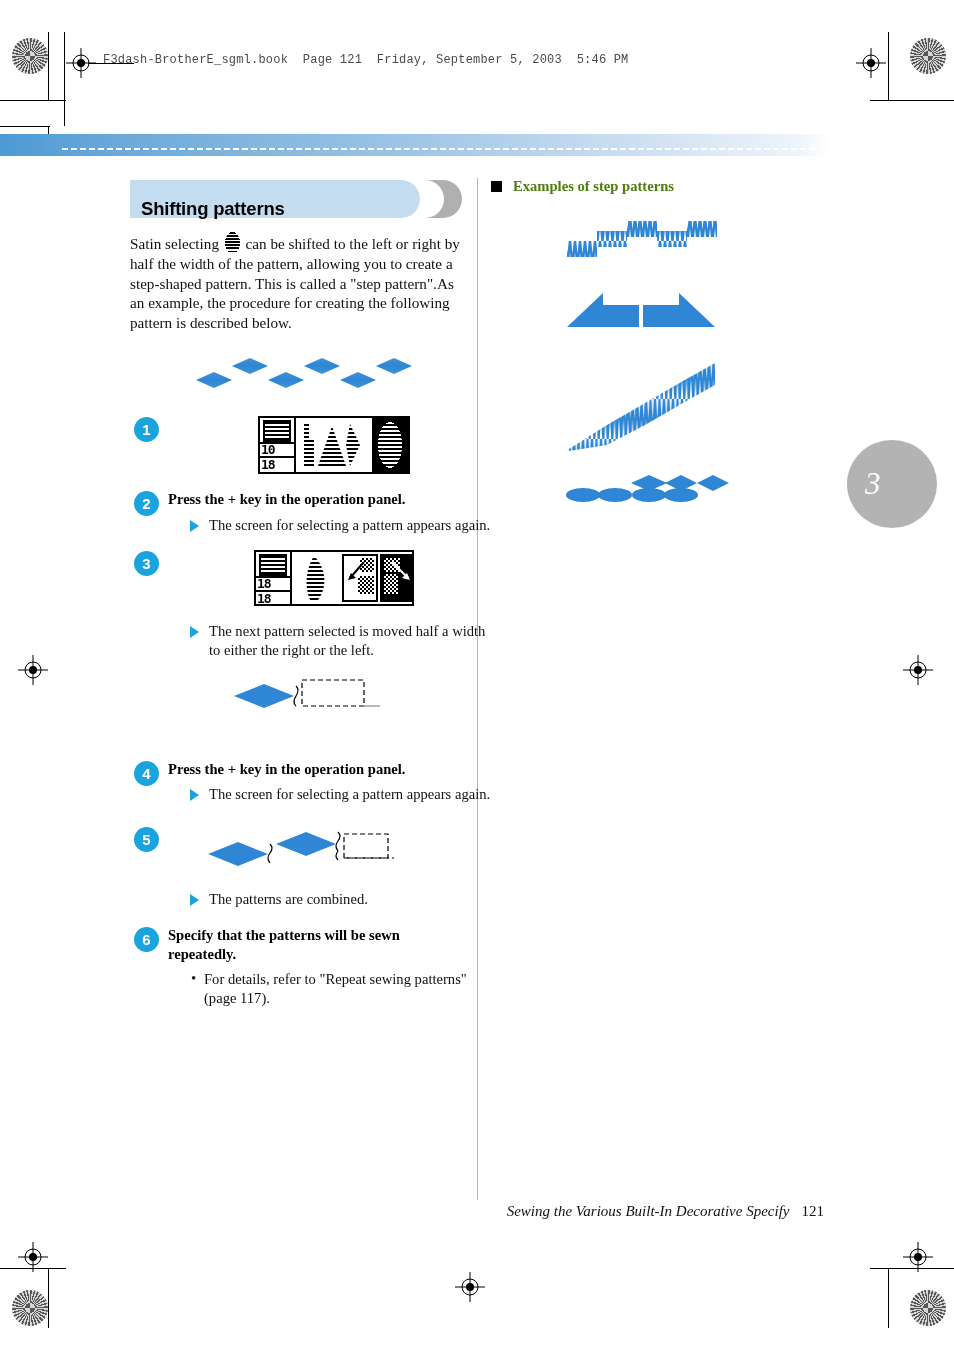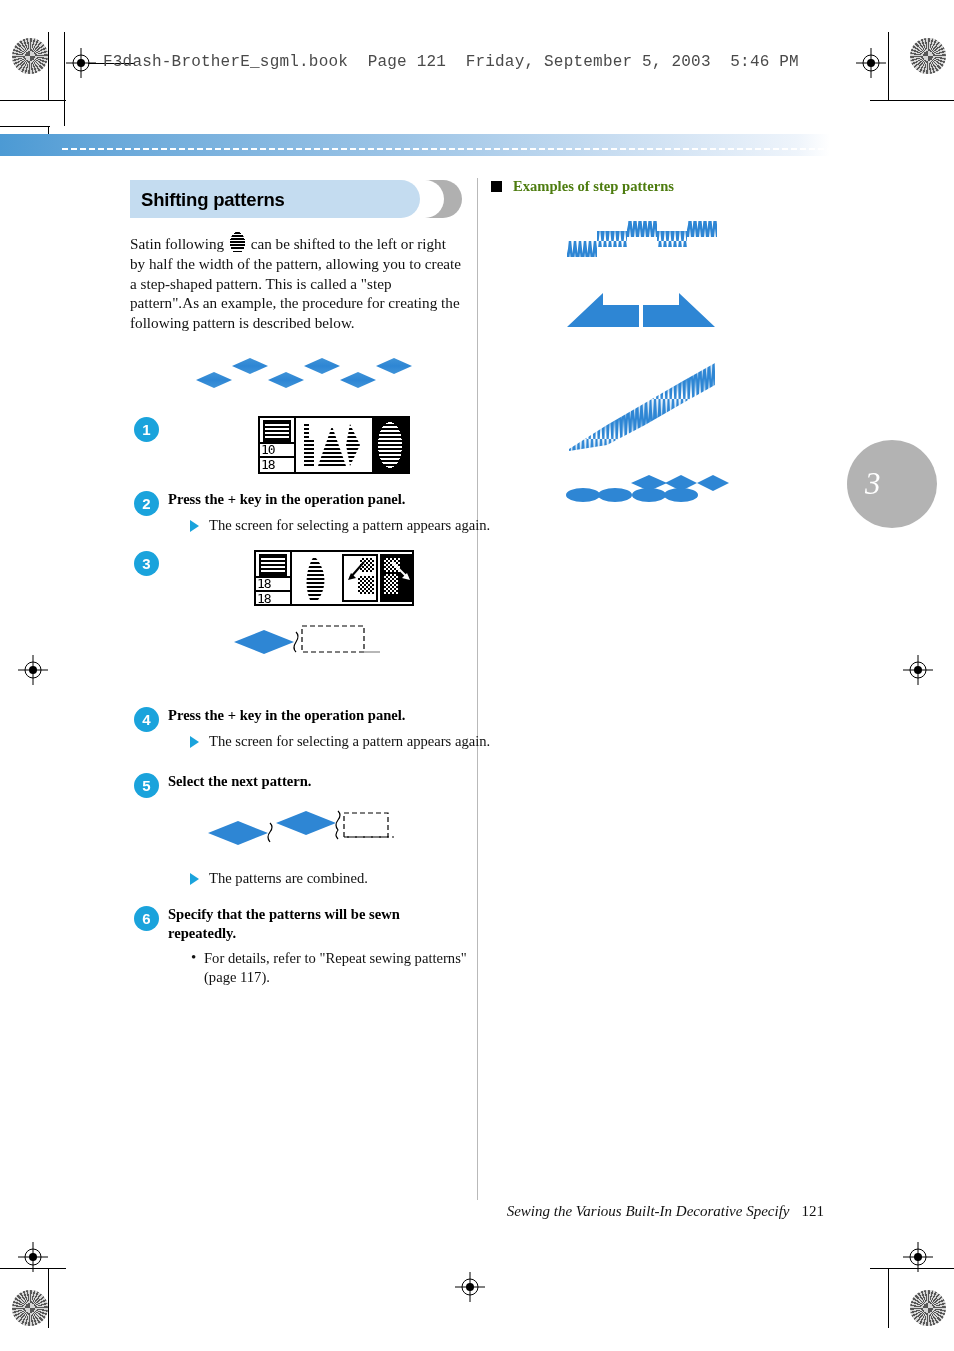--- a/index.html
+++ b/index.html
@@ -39,21 +39,21 @@
   .head-rule {
     position: absolute;
     left: 88px; top: 63px;
     width: 46px; height: 1px;
     background: #000;
   }
   .file-header {
     position: absolute;
     left: 103px; top: 53px;
     font-family: "Liberation Mono", monospace;
-    font-size: 16px;
+    font-size: 12px;
     letter-spacing: .2px;
     color: #4a4a4a;
     white-space: pre;
   }
 
   
   .band {
     position: absolute;
     left: 0; top: 134px;
     width: 830px; height: 22px;
@@ -111,21 +111,21 @@
   }
   .heading-pill-white {
     position: absolute;
     left: 272px; top: 0;
     width: 42px; height: 38px;
     background: #ffffff;
     border-radius: 0 19px 19px 0;
   }
   .heading-text {
     position: absolute;
-    left: 11px; top: 9px;
+    left: 11px; top: 18px;
     font-size: 18.5px;
     font-weight: bold;
     color: #000;
     letter-spacing: -.2px;
   }
 
   
   .para {
     font-family: "Liberation Serif", serif;
     font-size: 15.2px;
@@ -231,21 +231,21 @@
     width: 28px; height: 22px;
     border: 2px solid #000;
     box-sizing: border-box;
   }
   .num {
     position: absolute;
     left: 1px;
     width: 44px;
     font-family: "DejaVu Sans Mono", monospace;
     font-size: 13px;
-    font-weight: normal;
+    font-weight: bold;
     color: #000;
     line-height: 14px;
     letter-spacing: -1px;
   }
   .num.a { top: 25px; }
   .num.b { top: 40px; }
   .num-rule {
     position: absolute;
     left: 0; width: 36px; height: 2px; background: #000;
   }
@@ -426,21 +426,21 @@
 
   <div class="col-left">
 
     <div class="heading-wrap">
       <div class="heading-pill-grey"></div>
       <div class="heading-pill-white"></div>
       <div class="heading-pill"></div>
       <div class="heading-text">Shifting patterns</div>
     </div>
 
-    <p class="para"><span>Satin following</span> <span class="satin-glyph inline-icon"></span> <span>can be shifted to the left or right by half the width of the pattern, allowing you to create a step-shaped pattern. This is called a "step pattern".As an example, the procedure for creating the following pattern is described below.</span></p>
+    <p class="para"><span>Satin selecting</span> <span class="satin-glyph inline-icon"></span> <span>can be shifted to the left or right by half the width of the pattern, allowing you to create a step-shaped pattern. This is called a "step pattern".As an example, the procedure for creating the following pattern is described below.</span></p>
 
     <div class="art art-diamonds-top">
       <svg width="230" height="48" viewBox="0 0 230 48">
         <defs>
           <linearGradient id="dg" x1="0" y1="0" x2="0" y2="1">
             <stop offset="0%" stop-color="#3f93d8"></stop>
             <stop offset="50%" stop-color="#2e86d4"></stop>
             <stop offset="100%" stop-color="#3f93d8"></stop>
           </linearGradient>
         </defs>
@@ -526,20 +526,24 @@
         <div class="checker-cell dark" style="left:124px; right:0;">
           <div class="chk inv" style="left:2px; top:2px; width:16px; height:14px;"></div>
           <div class="chk inv" style="left:2px; top:18px; width:14px; height:20px;"></div>
           <svg class="arrow-svg" width="34" height="48" viewBox="0 0 34 48">
             <line x1="10" y1="6" x2="26" y2="22" stroke="#fff" stroke-width="2"></line>
             <path d="M28 24 L20 22 L25 17 Z" fill="#fff"></path>
           </svg>
         </div>
       </div>
 
+      <div class="sub" style="margin-top:16px;">
+        <span class="tri"></span>
+        <span>The next pattern selected is moved half a width to either the right or the left.</span>
+      </div>
 
       <div class="art" style="margin:14px 0 0 62px;">
         <svg width="160" height="44" viewBox="0 0 160 44">
           <path d="M4 22 L34 10 L64 22 L34 34 Z" fill="#2e86d4"></path>
           <path d="M66 12 q4 4 0 10 q-4 6 0 10" fill="none" stroke="#000" stroke-width="1.2"></path>
           <rect x="72" y="6" width="62" height="26" fill="none" stroke="#000" stroke-width="1.2" stroke-dasharray="5 3"></rect>
           <line x1="134" y1="32" x2="150" y2="32" stroke="#888" stroke-width="1.2"></line>
         </svg>
       </div>
     </div>
@@ -548,21 +552,20 @@
       <div class="step-num">4</div>
       <div class="step-title">Press the + key in the operation panel.</div>
       <div class="sub">
         <span class="tri"></span>
         <span>The screen for selecting a pattern appears again.</span>
       </div>
     </div>
 
     <div class="step" style="margin-top:22px;">
       <div class="step-num">5</div>
-      <div class="step-title">Select the next pattern.</div>
 
       <div class="art" style="margin:14px 0 0 38px;">
         <svg width="190" height="44" viewBox="0 0 190 44">
           <path d="M2 28 L32 16 L62 28 L32 40 Z" fill="#2e86d4"></path>
           <path d="M64 18 q4 4 0 9 q-4 5 0 10" fill="none" stroke="#000" stroke-width="1.2"></path>
           <path d="M70 18 L100 6 L130 18 L100 30 Z" fill="#2e86d4"></path>
           <path d="M132 6 q4 4 0 9 q-4 5 0 10 q-4 5 0 9" fill="none" stroke="#000" stroke-width="1.2"></path>
           <rect x="138" y="8" width="44" height="24" fill="none" stroke="#000" stroke-width="1.2" stroke-dasharray="5 3"></rect>
           <line x1="138" y1="32" x2="188" y2="32" stroke="#000" stroke-width="1.2" stroke-dasharray="5 3"></line>
         </svg>

